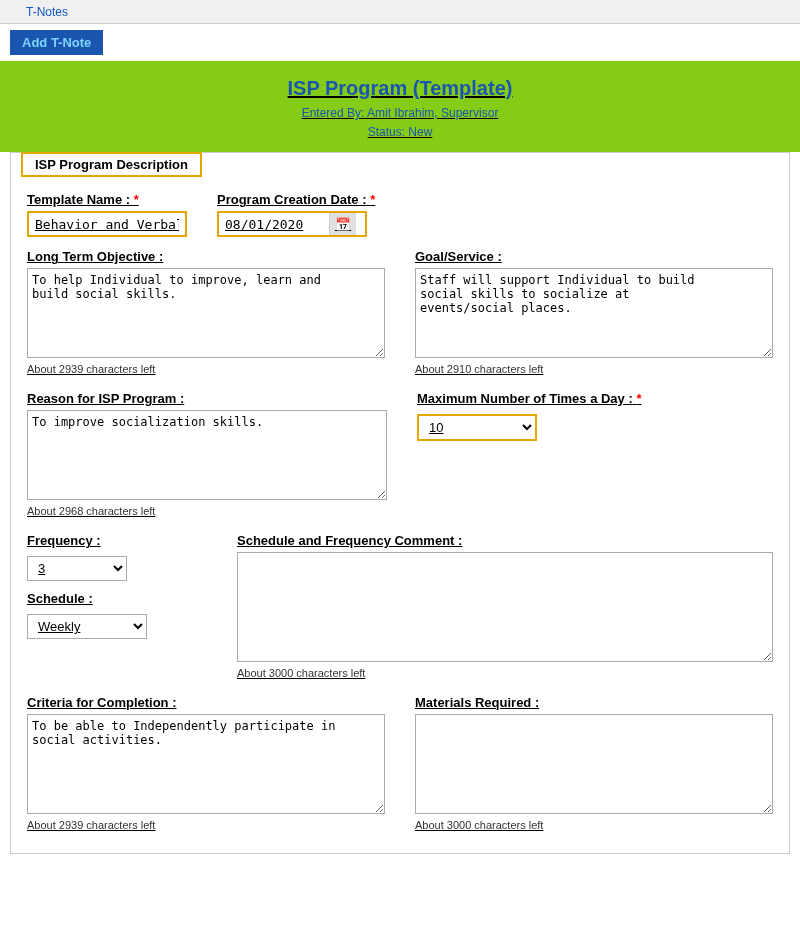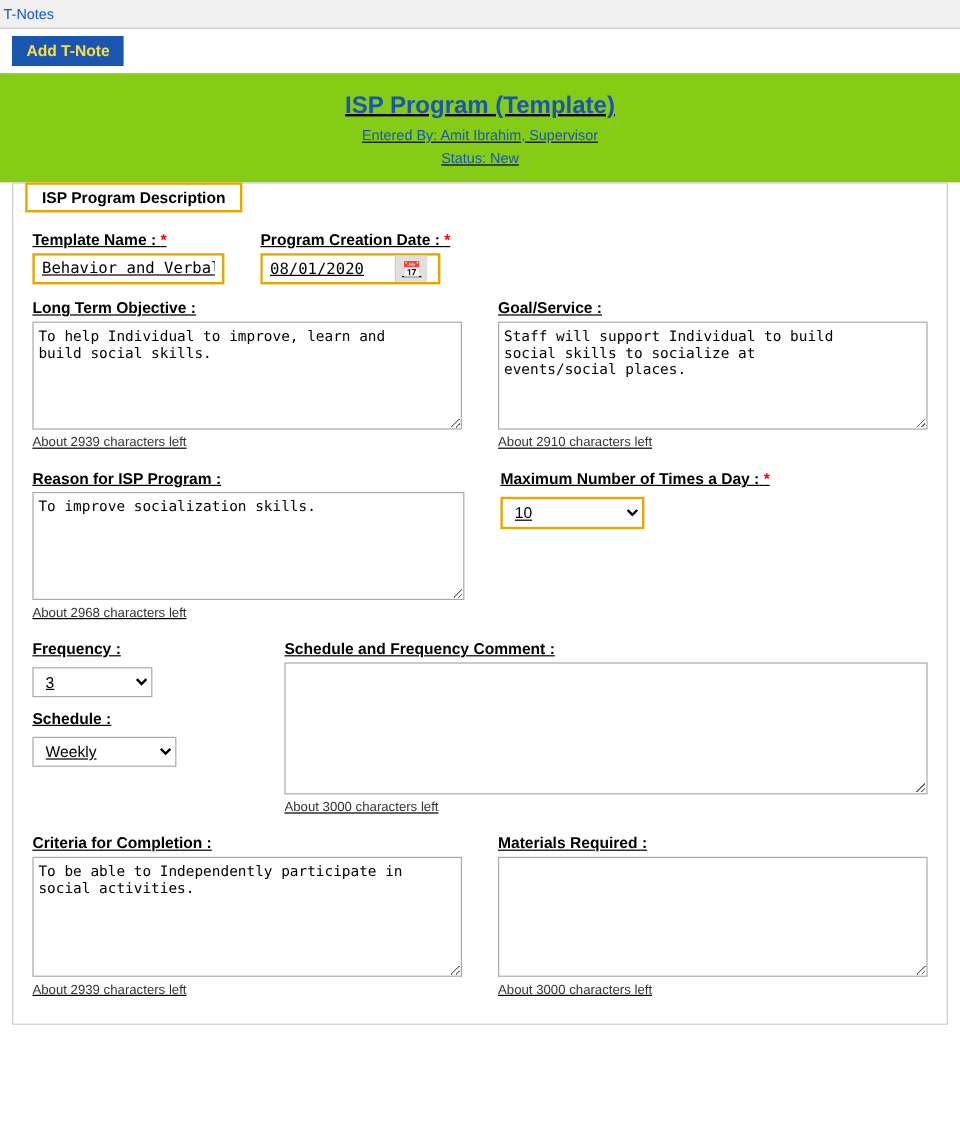--- a/index.html
+++ b/index.html
@@ -4,31 +4,31 @@
   <style>
     * { box-sizing: border-box; margin: 0; padding: 0; }
     body {
       font-family: Arial, Helvetica, sans-serif;
       font-size: 13px;
       background: #fff;
       color: #000;
     }
     .top-bar {
       background: #f0f0f0;
-      padding: 4px 3px;
+      padding: 4px 26px;
       border-bottom: 1px solid #ccc;
     }
     .top-bar a {
       color: #1155cc;
       text-decoration: none;
       font-size: 12px;
     }
     .add-tnote-btn {
       background: #1a56b0;
-      color: #fde047;
+      color: #7dd3fc;
       border: none;
       padding: 5px 12px;
       font-size: 13px;
       font-weight: bold;
       cursor: pointer;
       margin: 6px 10px;
       display: inline-block;
     }
     .page-header {
       text-align: center;

